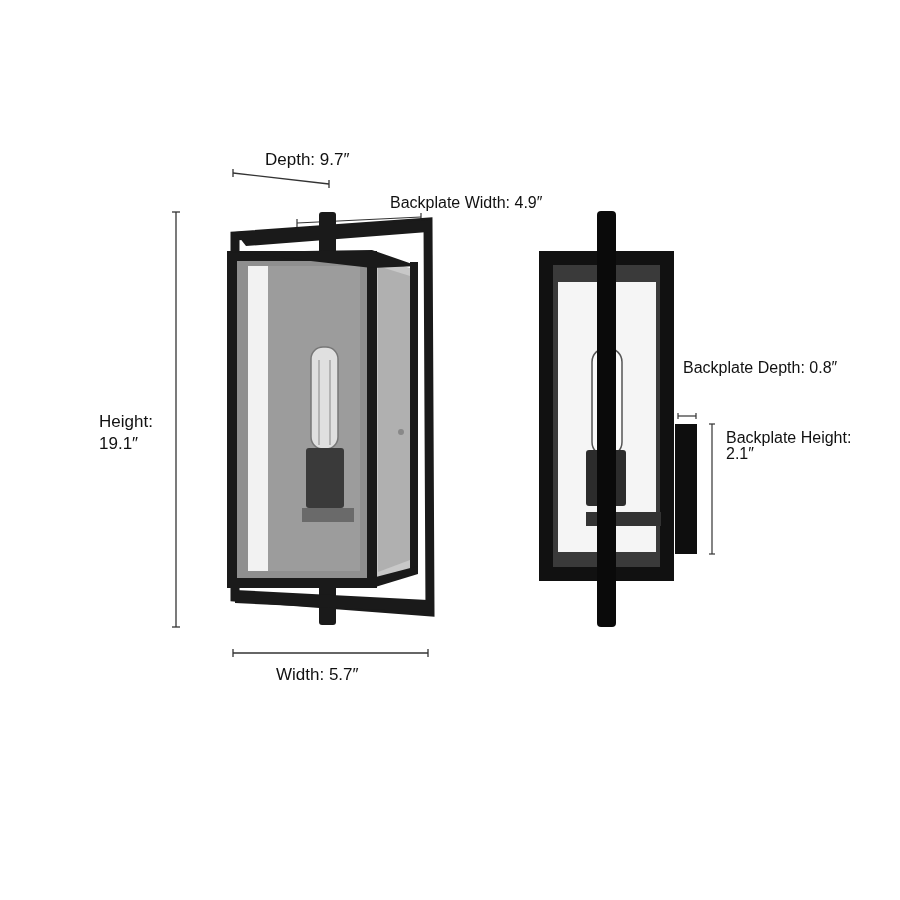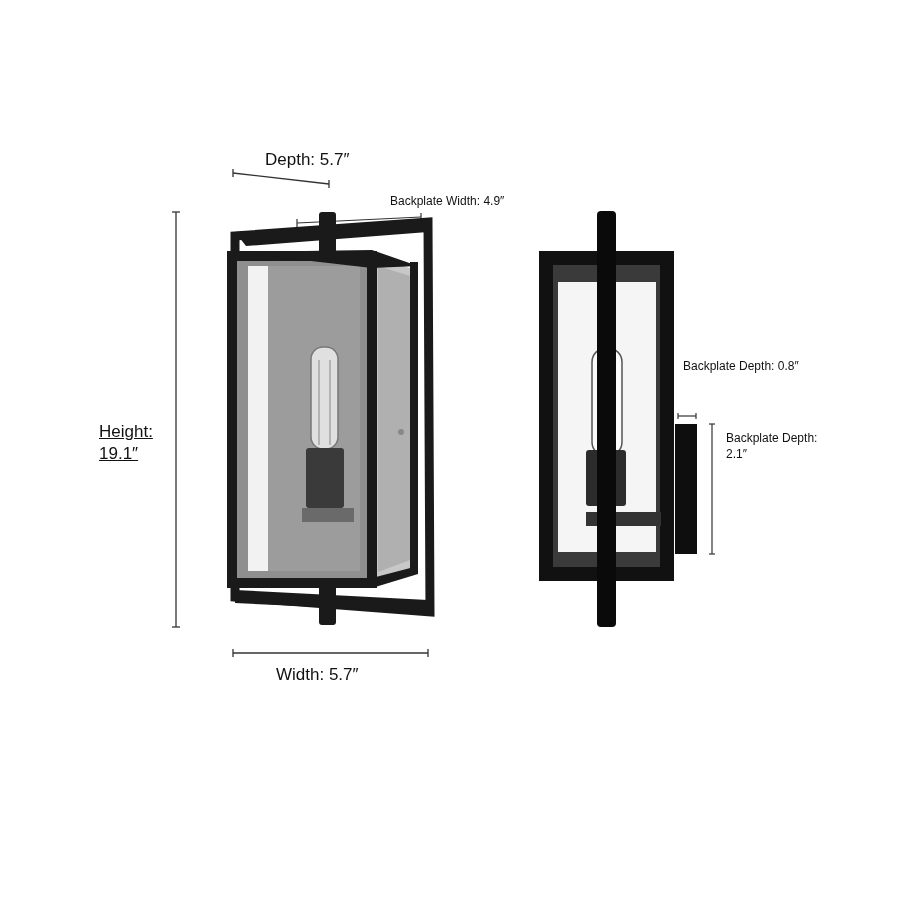--- a/index.html
+++ b/index.html
@@ -1,20 +1,20 @@
 <!DOCTYPE html>
 <html><head>
 <meta charset="utf-8">
 <style>
   html, body { margin: 0; padding: 0; background: #ffffff; }
   body { width: 900px; height: 900px; position: relative; overflow: hidden;
          font-family: "Liberation Sans", sans-serif; color: #111; }
   .lbl { position: absolute; white-space: nowrap; color: #111; }
   .lg { font-size: 17px; }
-  .sm { font-size: 12px; }
+  .sm { font-size: 16px; }
   svg { position: absolute; left: 0; top: 0; }
 </style>
 </head>
 <body>
 
 <svg width="900" height="900" viewBox="0 0 900 900">
 
   <g stroke="#333" stroke-width="1.3">
     <line x1="233" y1="173" x2="329" y2="184"></line>
     <line x1="233" y1="169" x2="233" y2="177"></line>
@@ -99,28 +99,28 @@
     <rect x="592" y="348" width="30" height="108" rx="14" fill="#fbfbfb" stroke="#555" stroke-width="1.5"></rect>
 
     <rect x="586" y="450" width="40" height="56" rx="3" fill="#2c2c2c"></rect>
 
     <rect x="586" y="512" width="75" height="14" fill="#333"></rect>
 
     <rect x="597" y="211" width="19" height="416" rx="4" fill="#0a0a0a"></rect>
   </g>
 </svg>
 
-<div class="lbl lg" style="left:265px; top:150px;">Depth: 5.7″</div>
+<div class="lbl lg" style="left:265px; top:150px;">Depth: 9.7″</div>
 <div class="lbl sm" style="left:390px; top:194px;">Backplate Width: 4.9″</div>
 
-<div class="lbl lg" style="left:99px; top:421px; line-height:22px;text-decoration:underline;">
+<div class="lbl lg" style="left:99px; top:411px; line-height:22px;">
   <div>Height:</div>
   <div>19.1″</div>
 </div>
 
 <div class="lbl lg" style="left:276px; top:665px;">Width: 5.7″</div>
 
 <div class="lbl sm" style="left:683px; top:359px;">Backplate Depth: 0.8″</div>
 
 <div class="lbl sm" style="left:726px; top:430px; line-height:16px;">
-  <div>Backplate Depth:</div>
+  <div>Backplate Height:</div>
   <div>2.1″</div>
 </div>
 
 </body></html>

